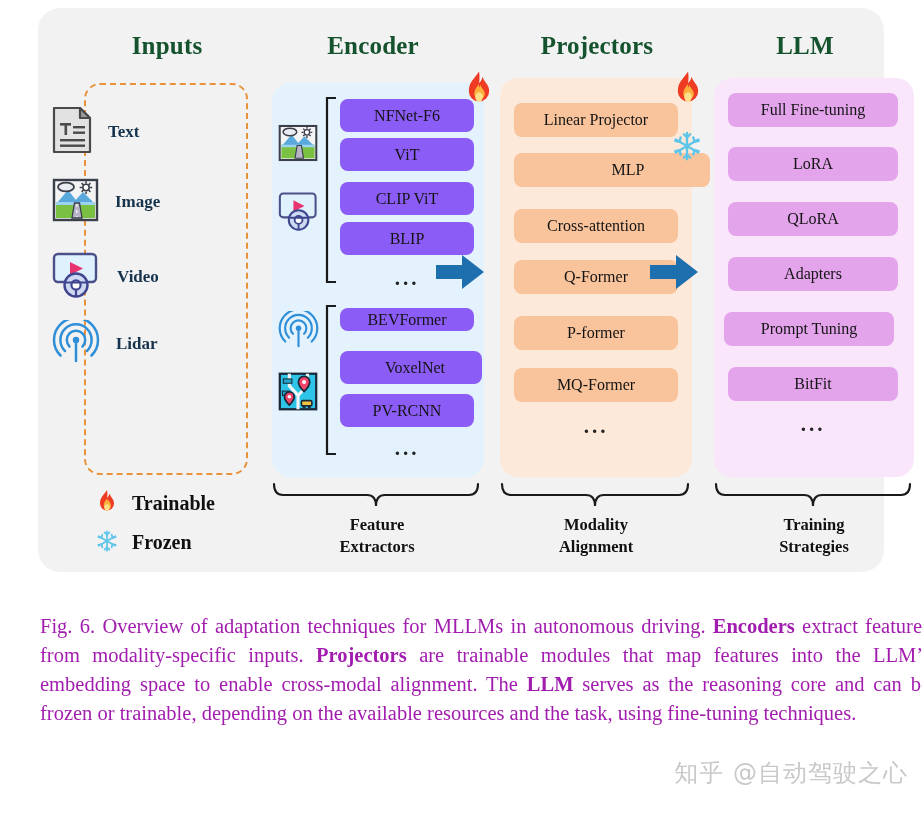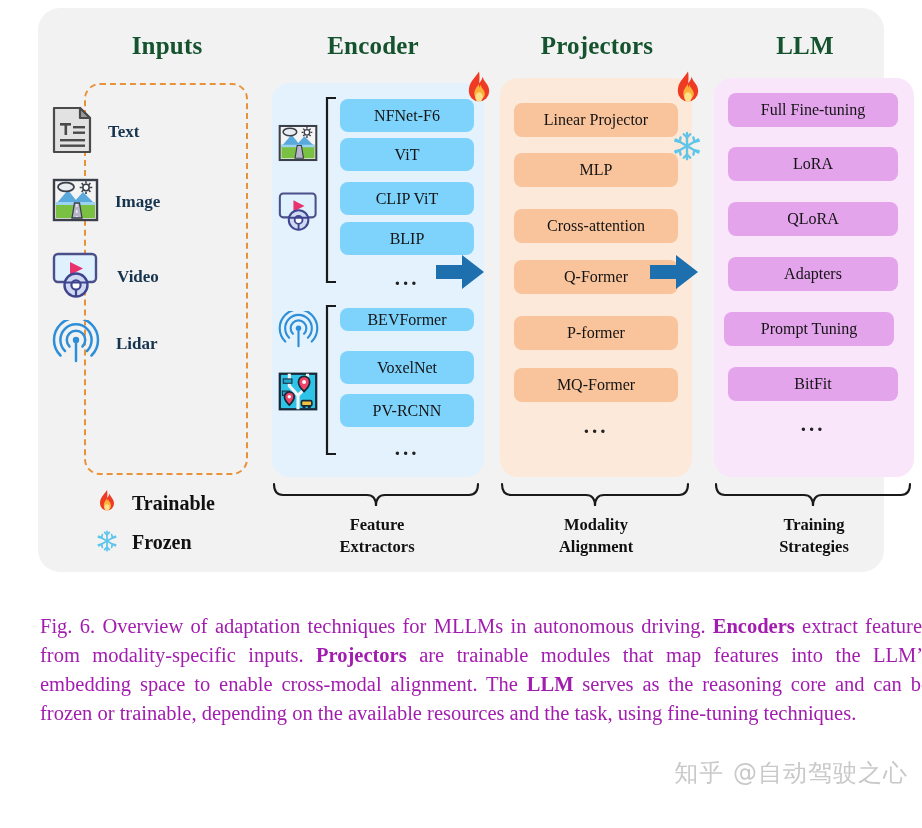--- a/index.html
+++ b/index.html
@@ -47,21 +47,21 @@
   #panel-projector{left:462px;top:70px;width:192px;height:399px;background:#fde9da;}
   #panel-llm{left:676px;top:70px;width:200px;height:399px;background:#fae6fb;}
 
   
   .chip{
     position:absolute;border-radius:8px;display:flex;
     align-items:center;justify-content:center;
     font-family:"Liberation Serif", serif;font-size:16px;color:#141414;
     white-space:nowrap;
   }
-  .chip-blue{background:#7dd3fc;}
+  .chip-blue{background:#8b5cf6;}
   .chip-orange{background:#f9c49c;}
   .chip-purple{background:#e3a4ec;}
 
   .dots{
     position:absolute;font-family:"Liberation Serif", serif;
     font-size:21px;color:#222;letter-spacing:3px;text-align:center;
     font-weight:bold;
   }
 
   
@@ -255,40 +255,40 @@
     <path d="M12 2 H3 V150 H12" fill="none" stroke="#1a1a1a" stroke-width="2.2"></path>
   </svg>
 
   <div class="chip chip-blue" style="left:302px;top:91px;width:134px;height:33px;">NFNet-F6</div>
   <div class="chip chip-blue" style="left:302px;top:130px;width:134px;height:33px;">ViT</div>
   <div class="chip chip-blue" style="left:302px;top:174px;width:134px;height:33px;">CLIP ViT</div>
   <div class="chip chip-blue" style="left:302px;top:214px;width:134px;height:33px;">BLIP</div>
   <div class="dots" style="left:302px;top:258px;width:134px;">...</div>
 
   <div class="chip chip-blue" style="left:302px;top:300px;width:134px;height:23px;">BEVFormer</div>
-  <div class="chip chip-blue" style="left:302px;top:343px;width:134px;height:33px;">VoxelNet</div>
+  <div class="chip chip-blue" style="left:302px;top:343px;width:134px;height:33px;padding-left:8px;">VoxelNet</div>
   <div class="chip chip-blue" style="left:302px;top:386px;width:134px;height:33px;">PV-RCNN</div>
   <div class="dots" style="left:302px;top:428px;width:134px;">...</div>
 
   <svg class="arrow" style="left:396px;top:245px;" width="54" height="40">
     <path d="M2 12 H28 V2 L50 19 L28 36 V26 H2 Z" fill="#1d6fae"></path>
   </svg>
 
   <div class="panel" id="panel-projector"></div>
 
   <div style="position:absolute;left:425px;top:62px;">
     <svg width="32" height="38" viewBox="0 0 22 26">
       <path d="M11 1 C8 6 4 8 4 14.5 A7 7 0 0 0 18 14.5 C18 9.5 14.5 8.5 13.5 4.5 C12.8 7 11.8 8.2 11 9 C11.6 6.4 11.4 3 11 1 Z" fill="#ef3b24"></path>
       <path d="M11 9.5 C9.3 12 7.8 13.3 7.8 16.4 A3.6 3.6 0 0 0 15 16.4 C15 13.6 12.6 12.6 12 10 C11.7 11 11.3 11.6 11 12 Z" fill="#fbb03b"></path>
       <ellipse cx="11" cy="18.5" rx="2.6" ry="3.2" fill="#ffe08a"></ellipse>
     </svg>
   </div>
 
   <div class="chip chip-orange" style="left:476px;top:95px;width:164px;height:34px;">Linear Projector</div>
-  <div class="chip chip-orange" style="left:476px;top:145px;width:164px;height:34px;">MLP</div>
+  <div class="chip chip-orange" style="left:476px;top:145px;width:164px;height:34px;padding-left:32px;">MLP</div>
   <div class="chip chip-orange" style="left:476px;top:201px;width:164px;height:34px;">Cross-attention</div>
   <div class="chip chip-orange" style="left:476px;top:252px;width:164px;height:34px;">Q-Former</div>
   <div class="chip chip-orange" style="left:476px;top:308px;width:164px;height:34px;">P-former</div>
   <div class="chip chip-orange" style="left:476px;top:360px;width:164px;height:34px;">MQ-Former</div>
   <div class="dots" style="left:476px;top:406px;width:164px;">...</div>
 
   <svg class="arrow" style="left:610px;top:245px;" width="54" height="40">
     <path d="M2 12 H28 V2 L50 19 L28 36 V26 H2 Z" fill="#1d6fae"></path>
   </svg>
 

